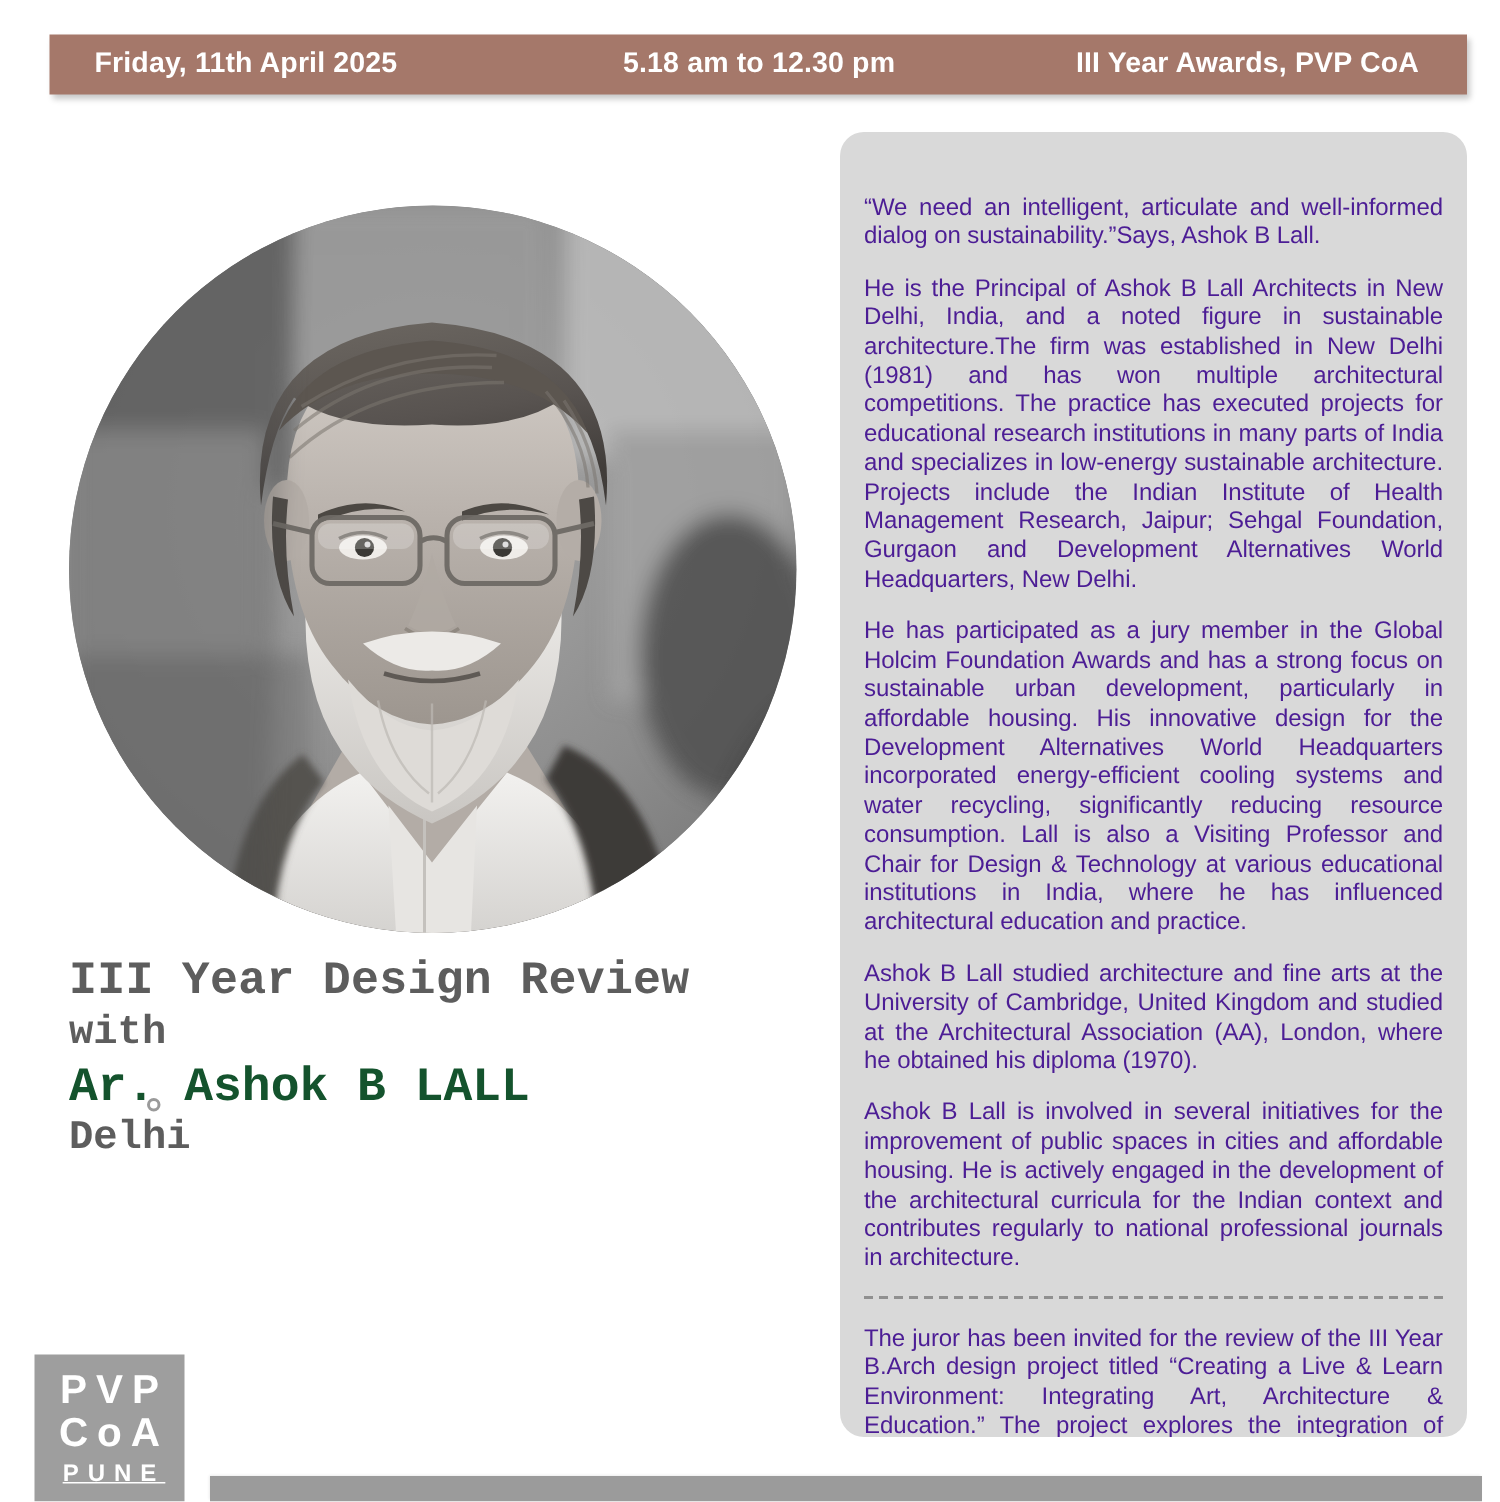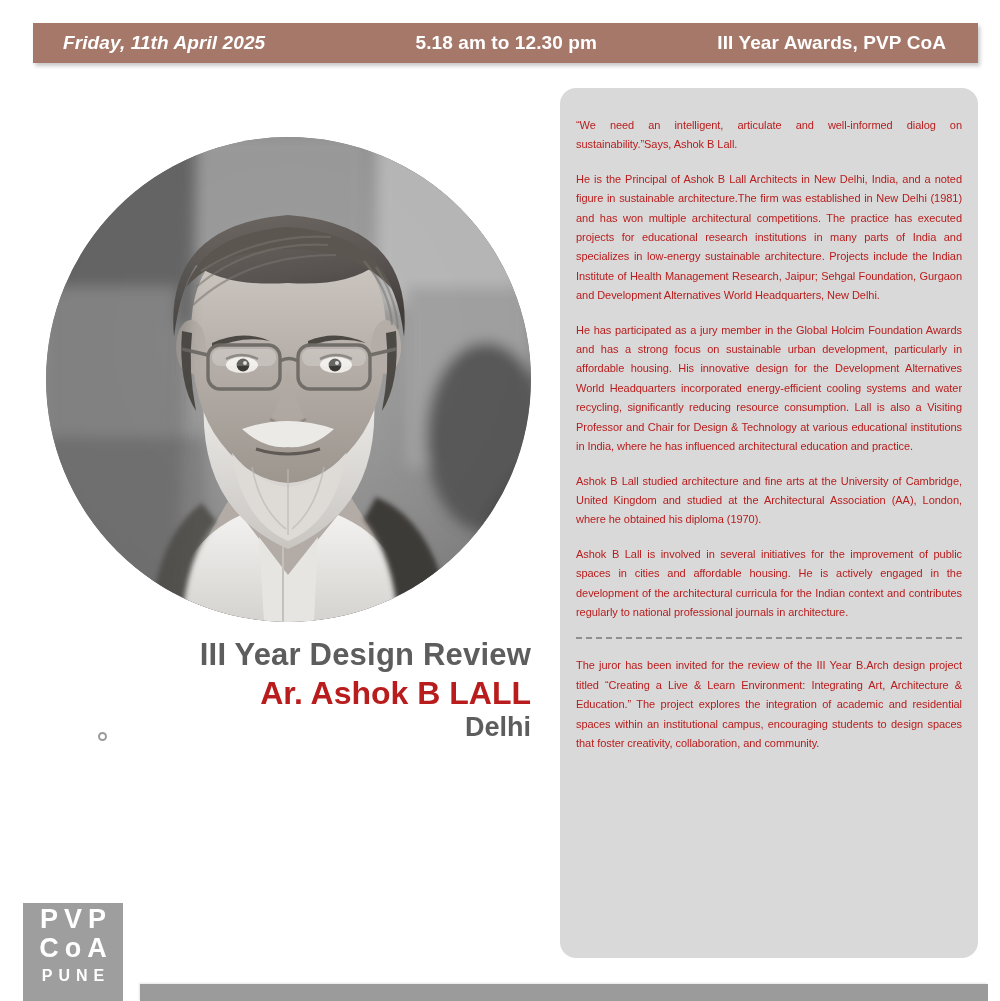--- a/index.html
+++ b/index.html
@@ -30,21 +30,21 @@
     box-sizing: border-box;
     padding: 0 20px;
   }
   .header-bar .hdr-cell {
     color: #ffffff;
     font-size: 19px;
     font-weight: 700;
     letter-spacing: 0.1px;
     white-space: nowrap;
   }
-  .hdr-date  { flex: 0 0 auto; margin-left: 10px; font-style: italic; }
+  .hdr-date  { flex: 0 0 auto; margin-left: 10px; }
   .hdr-time  { flex: 1 1 auto; text-align: center; margin-left: 30px; }
   .hdr-venue { flex: 0 0 auto; margin-right: 12px; }
 
   
   .portrait-wrap {
     position: absolute;
     left: 46px;
     top: 137px;
     width: 485px;
     height: 485px;
@@ -53,41 +53,42 @@
     background: #8e8e8e;
   }
   .portrait-svg { display: block; width: 485px; height: 485px; }
 
   
   .title-block {
     position: absolute;
     left: 46px;
     top: 638px;
     width: 485px;
-    text-align: right;
+    text-align: left;
     color: #5d5d5d;
+    font-family: Liberation Mono, monospace;
   }
   .title-line1 {
     font-size: 31px;
     font-weight: 700;
     line-height: 1.12;
     letter-spacing: 0.2px;
   }
   .title-with {
     font-size: 27px;
     font-weight: 700;
     line-height: 1.15;
     margin-top: 1px;
   }
   .title-name {
     font-size: 32px;
     font-weight: 700;
     line-height: 1.15;
     margin-top: 2px;
-    color: #b91c1c;
+    color: #14532d;
   }
   .title-city {
     font-size: 27px;
     font-weight: 700;
     line-height: 1.15;
     margin-top: 0;
   }
   .bullet-dot {
     position: absolute;
     left: 52px;
@@ -103,38 +104,40 @@
   .logo {
     position: absolute;
     left: 23px;
     top: 903px;
     width: 100px;
     height: 98px;
     background: #9e9e9e;
     color: #ffffff;
     display: flex;
     flex-direction: column;
+    justify-content: center;
     align-items: center;
     box-sizing: border-box;
     padding-top: 2px;
   }
   .logo-row1, .logo-row2 {
     font-size: 27px;
     font-weight: 700;
     letter-spacing: 6px;
     line-height: 1.08;
     text-indent: 6px;
   }
   .logo-row3 {
     font-size: 16px;
     font-weight: 700;
     letter-spacing: 6px;
     line-height: 1.4;
     text-indent: 6px;
     margin-top: 2px;
+    text-decoration: underline;
   }
 
   
   .bottom-bar {
     position: absolute;
     left: 140px;
     top: 984px;
     width: 848px;
     height: 17px;
     background: #9b9b9b;
@@ -148,24 +151,24 @@
     top: 88px;
     width: 418px;
     height: 870px;
     background: #d9d9d9;
     border-radius: 16px;
     box-sizing: border-box;
     padding: 28px 16px 20px 16px;
     overflow: hidden;
   }
   .bio-panel p {
-    margin: 0 0 15px 0;
-    font-size: 11px;
+    margin: 13px 0 15px 0;
+    font-size: 16px;
     line-height: 19.4px;
-    color: #b91c1c;
+    color: #4c1d95;
     text-align: justify;
     text-justify: inter-word;
     letter-spacing: -0.05px;
   }
   .bio-panel p:last-child { margin-bottom: 0; }
   .bio-divider {
     height: 0;
     border-top: 2px dashed #8d8d8d;
     margin: 4px 0 17px 0;
     opacity: 0.95;
@@ -303,20 +306,21 @@
       <ellipse cx="242" cy="242" rx="242" ry="242" fill="none"></ellipse>
       <path d="M0 0 L150 0 L130 485 L0 485 Z" fill="#4a4a4a" opacity="0.28" filter="url(#soft)"></path>
       <path d="M485 330 Q430 370 420 485 L485 485 Z" fill="#2e2e2e" opacity="0.35" filter="url(#soft)"></path>
     </g>
   </svg>
 </div>
 
 <div class="title-block">
   <div class="bullet-dot"></div>
   <div class="title-line1">III Year Design Review</div>
+  <div class="title-with">with</div>
   <div class="title-name">Ar. Ashok B LALL</div>
   <div class="title-city">Delhi</div>
 </div>
 
 <div class="logo">
   <div class="logo-row1">PVP</div>
   <div class="logo-row2">CoA</div>
   <div class="logo-row3">PUNE</div>
 </div>
 

